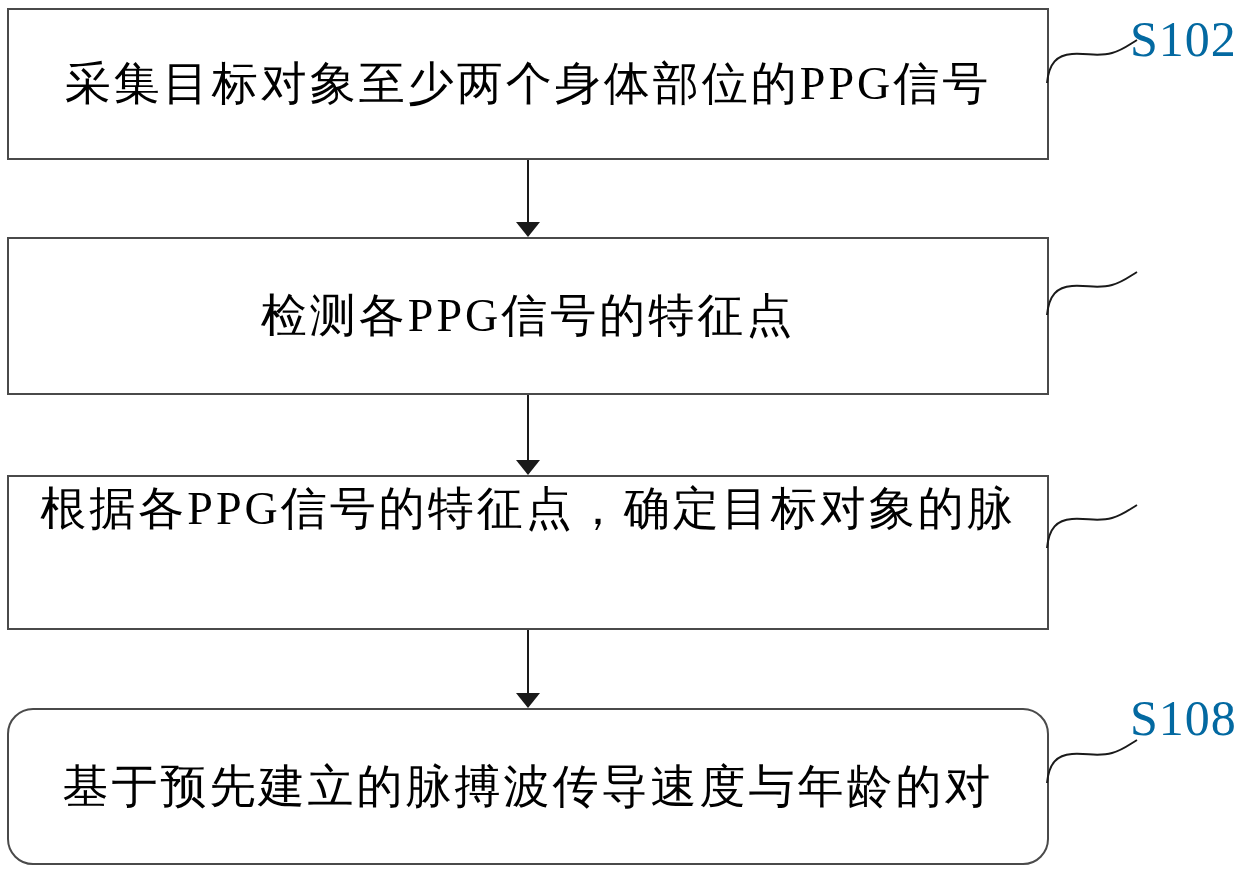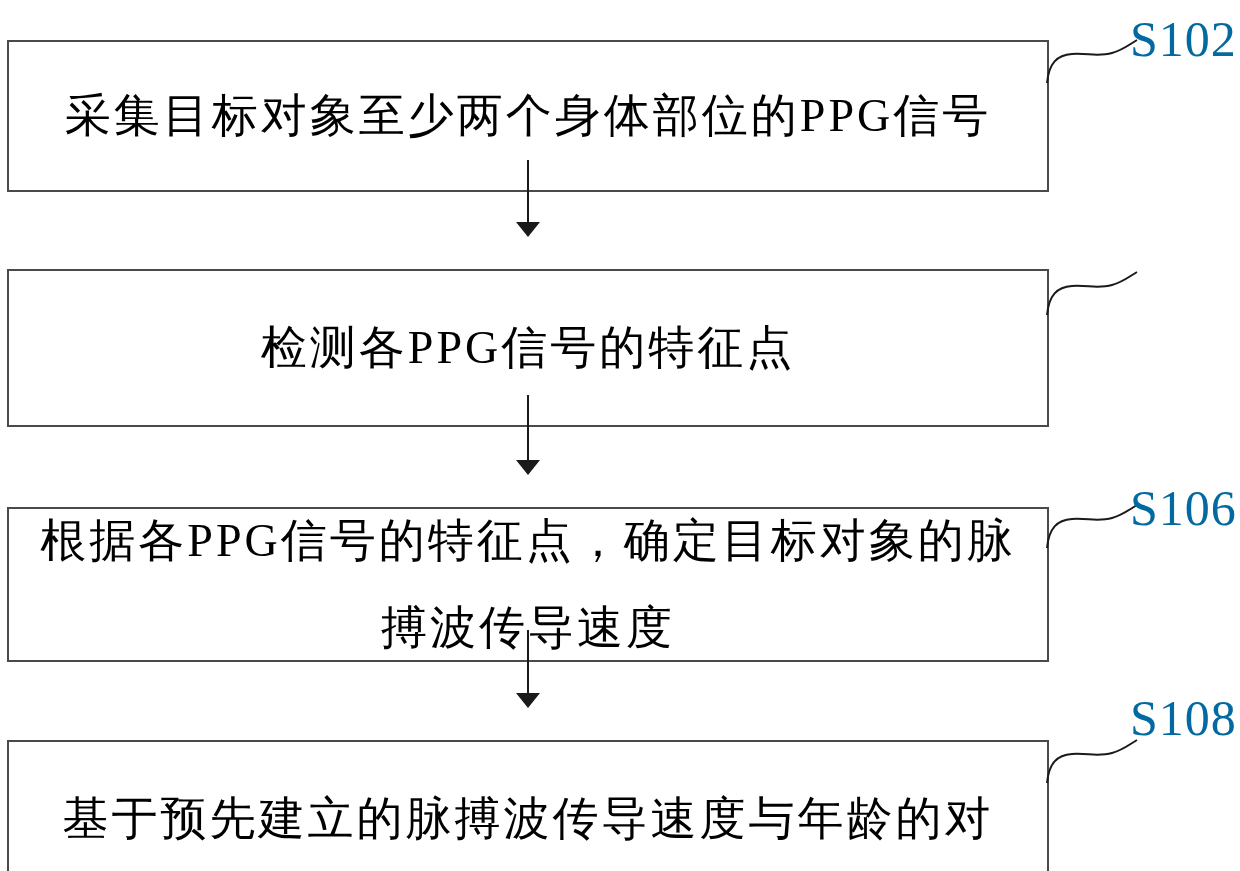--- a/index.html
+++ b/index.html
@@ -4,26 +4,26 @@
 <style>
   html,body{margin:0;padding:0;background:#ffffff;}
   .figure{
     position:relative;width:1240px;height:871px;background:#ffffff;
     font-family:"Liberation Serif", serif;overflow:hidden;
   }
   .flow-box{
     position:absolute;left:7px;width:1042px;box-sizing:border-box;
     border:2px solid #4a4a4a;background:#ffffff;
     display:flex;flex-direction:column;justify-content:center;align-items:center;
-    text-align:center;color:#000000;font-size:46px;line-height:64px;letter-spacing:3px;margin-top:32px;
+    text-align:center;color:#000000;font-size:46px;line-height:64px;letter-spacing:3px;
   }
   .box-1{top:8px;height:152px;}
   .box-2{top:237px;height:158px;}
   .box-3{top:475px;height:155px;justify-content:space-between;}
-  .box-4{top:708px;height:157px;}
+  .box-4{top:708px;height:157px;border-radius:26px;}
   .step-line{white-space:nowrap;}
   .arrow-line{position:absolute;left:527px;width:2px;background:#1a1a1a;}
   .al-1{top:160px;height:63px;}
   .al-2{top:395px;height:66px;}
   .al-3{top:630px;height:64px;}
   .arrow-head{
     position:absolute;left:516px;width:0;height:0;
     border-left:12px solid transparent;border-right:12px solid transparent;
     border-top:15px solid #1a1a1a;
   }
@@ -65,26 +65,24 @@
   </div>
   <svg class="connector c-2" viewBox="0 0 92 46" xmlns="http://www.w3.org/2000/svg">
     <path d="M 1 45 C 3 25 11 17 26 16 C 42 15 52 19 66 15 C 77 12 84 6 91 2" fill="none" stroke="#1a1a1a" stroke-width="2"></path>
   </svg>
 
   <div class="arrow-line al-2"></div>
   <div class="arrow-head ah-2"></div>
 
   <div class="flow-box box-3">
     <div class="step-line">根据各PPG信号的特征点，确定目标对象的脉</div>
-    <div class="step-line">搏波传导速度</div>
   </div>
   <svg class="connector c-3" viewBox="0 0 92 46" xmlns="http://www.w3.org/2000/svg">
     <path d="M 1 45 C 3 25 11 17 26 16 C 42 15 52 19 66 15 C 77 12 84 6 91 2" fill="none" stroke="#1a1a1a" stroke-width="2"></path>
   </svg>
-  <div class="step-label l-3">S106</div>
 
   <div class="arrow-line al-3"></div>
   <div class="arrow-head ah-3"></div>
 
   <div class="flow-box box-4">
     <div class="step-line">基于预先建立的脉搏波传导速度与年龄的对</div>
   </div>
   <svg class="connector c-4" viewBox="0 0 92 46" xmlns="http://www.w3.org/2000/svg">
     <path d="M 1 45 C 3 25 11 17 26 16 C 42 15 52 19 66 15 C 77 12 84 6 91 2" fill="none" stroke="#1a1a1a" stroke-width="2"></path>
   </svg>

